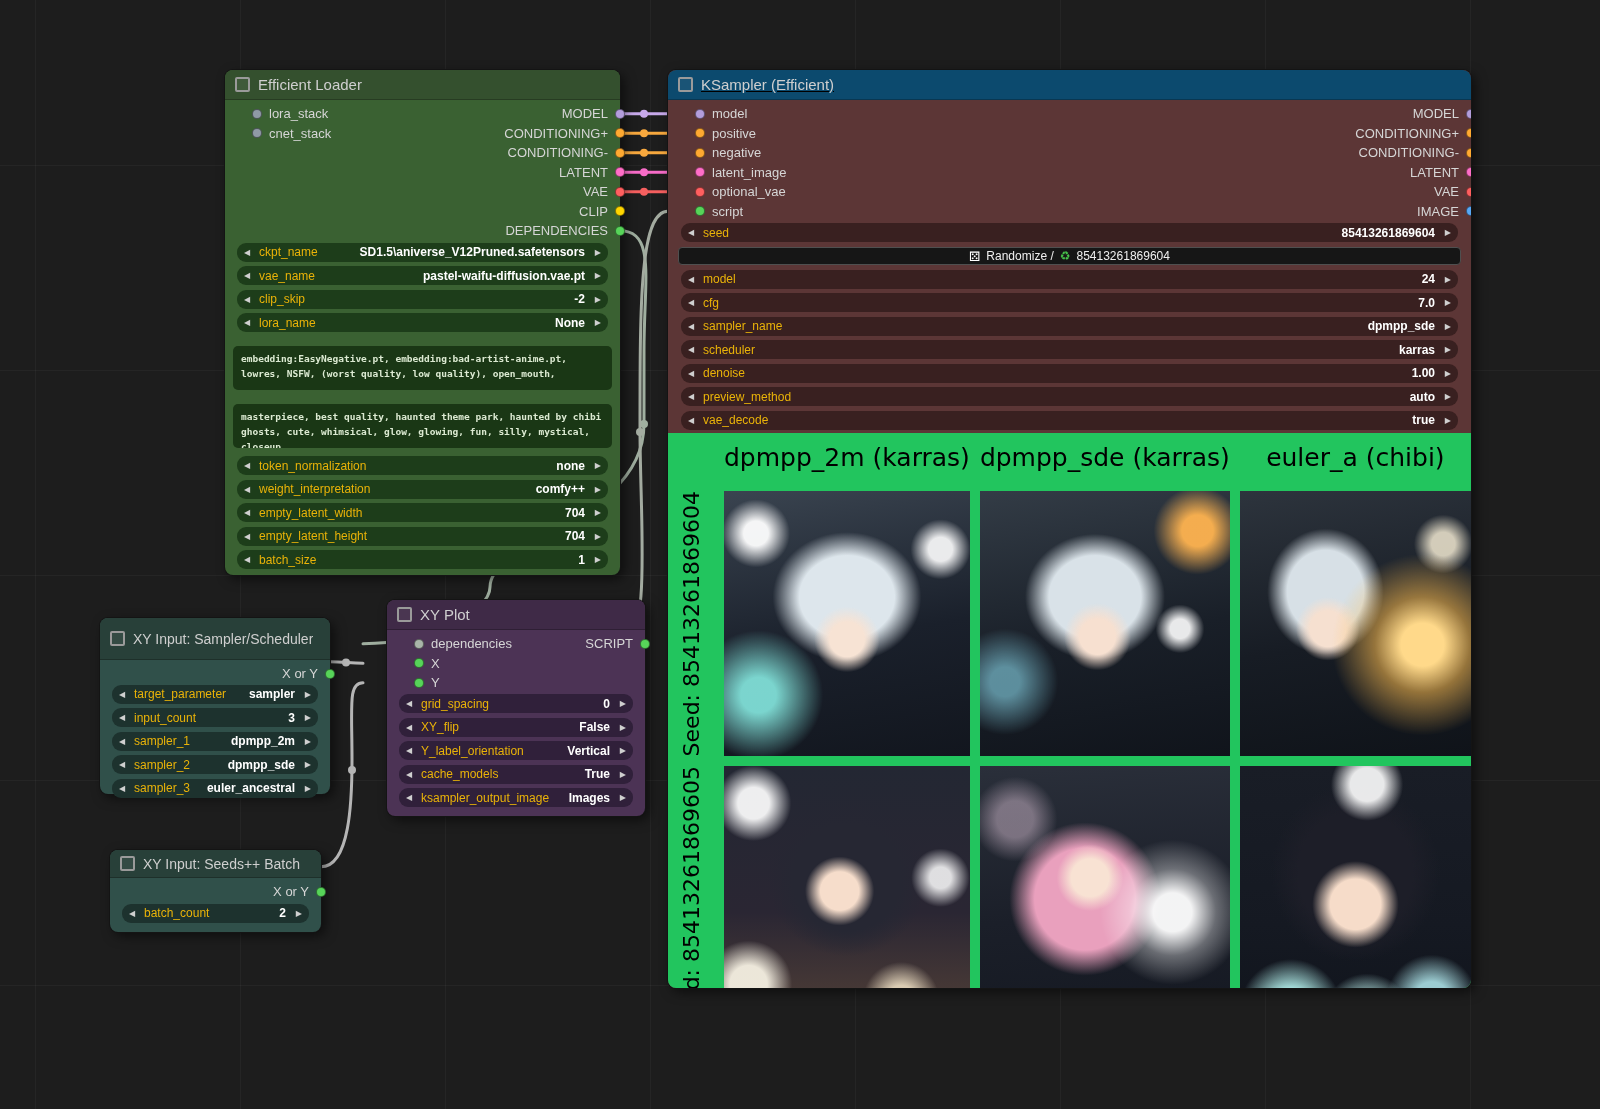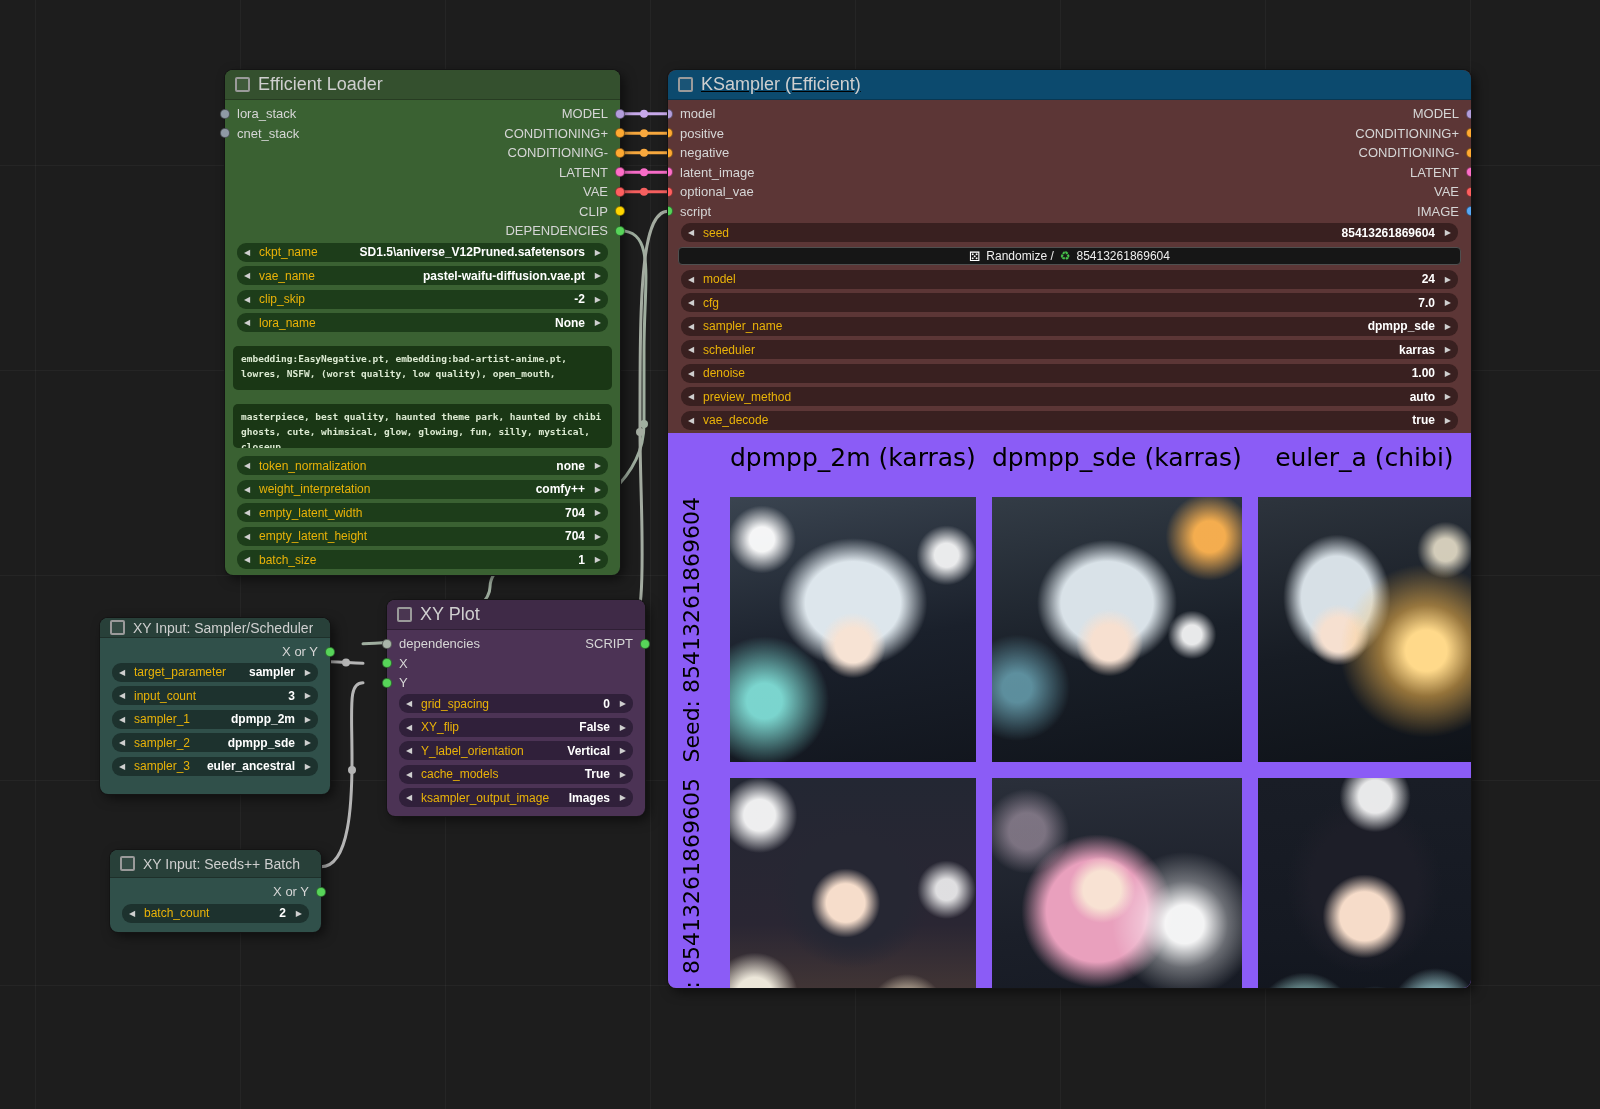--- a/index.html
+++ b/index.html
@@ -14,26 +14,26 @@
     font-family:"Liberation Sans", sans-serif;
   }
   svg.wires{position:absolute;left:0;top:0;z-index:1;pointer-events:none;}
   svg.wires path{fill:none;stroke-width:3;stroke-linecap:round;}
 
   
   .node{position:absolute;z-index:2;border-radius:8px;
         box-shadow:0 0 0 1px #141414, 4px 4px 12px rgba(0,0,0,.55);}
   .nheader{height:30px;border-radius:8px 8px 0 0;display:flex;align-items:center;gap:8px;
            padding:0 10px;border-bottom:1px solid rgba(0,0,0,.25);box-sizing:border-box;}
-  .ntitle{font-size:18px;color:#cfcfcf;white-space:nowrap;overflow:hidden;}
+  .ntitle{font-size:15px;color:#cfcfcf;white-space:nowrap;overflow:hidden;}
   .collapse{width:11px;height:11px;border:2px solid #9a9a9a;border-radius:2px;
             background:rgba(255,255,255,.06);flex:0 0 auto;}
 
   
-  .srows{padding-top:4px;}
+  .srows{padding-top:4px;padding-left:32px;}
   .srow{height:19.5px;display:flex;align-items:center;justify-content:space-between;}
   .srow.end{justify-content:flex-end;}
   .slot{display:flex;align-items:center;font-size:13px;color:#d6d6d6;white-space:nowrap;}
   .dot{width:10px;height:10px;border-radius:50%;box-sizing:border-box;border:1px solid rgba(0,0,0,.45);flex:0 0 auto;}
   .slot.in .dot{margin-left:-5px;margin-right:7px;}
   .slot.out .dot{margin-right:-5px;margin-left:7px;}
   .c-stack{background:#8f9aa5;}
   .c-model{background:#b39ddb;}
   .c-cond{background:#ffa931;}
   .c-latent{background:#ff6ec7;}
@@ -64,23 +64,23 @@
   .ksampler{left:668px;top:70px;width:803px;height:918px;background:#5c3636;overflow:hidden;}
   .ksampler .nheader{background:#0c4a6e;text-decoration:underline;}
   .ksampler .widget{background:#392020;margin:4.5px 13px 0;}
   .rndbtn{height:18px;margin:5px 10px 0;border-radius:4px;background:#161616;
           border:1px solid #4f4f4f;display:flex;align-items:center;justify-content:center;
           gap:6px;font-size:12px;color:#efefef;box-sizing:border-box;}
   .rndbtn .recycle{color:#46c24a;}
   .rndbtn .dice{color:#ffffff;font-size:13px;}
 
   
-  .preview{position:absolute;left:0;right:0;top:363px;bottom:0;background:#8b5cf6;
+  .preview{position:absolute;left:0;right:0;top:363px;bottom:0;background:#22c55e;
            display:grid;grid-template-columns:46px 1fr 1fr 1fr;grid-template-rows:48px 1fr 1fr;
-           gap:16px;}
+           gap:10px;}
   .pcolh{display:flex;align-items:center;justify-content:center;color:#000;
          font-family:"DejaVu Sans", sans-serif;font-size:25px;white-space:nowrap;}
   .prowl{display:flex;align-items:center;justify-content:center;color:#000;
          font-family:"DejaVu Sans", sans-serif;font-size:22px;
          writing-mode:vertical-rl;transform:rotate(180deg);white-space:nowrap;}
   .pimg{width:100%;height:100%;}
   .r0c0{background:
     radial-gradient(circle at 13% 16%, rgba(255,255,255,.95) 0 4%, rgba(255,255,255,0) 11%),
     radial-gradient(circle at 88% 22%, rgba(255,255,255,.9) 0 4%, rgba(255,255,255,0) 10%),
     radial-gradient(circle at 14% 77%, rgba(140,245,235,.85) 0 6%, rgba(140,245,235,0) 22%),
@@ -124,21 +124,21 @@
     linear-gradient(180deg,#191d26 0%, #151922 60%, #10141c 100%);}
 
   
   .xyplot{left:363px;top:600px;width:258px;height:216px;background:#4c3355;margin-left:24px;}
   .xyplot .nheader{background:#3f2a47;}
   .xyplot .widget{background:#30203a;}
 
   
   .xysampler{left:100px;top:618px;width:230px;height:176px;background:#30504a;}
   .xyseeds{left:110px;top:850px;width:211px;height:82px;background:#30504a;}
-  .xysampler .nheader,.xyseeds .nheader{background:#284039;height:20px;}
+  .xysampler .nheader,.xyseeds .nheader{background:#284039;height:42px;}
   .xyseeds .nheader{height:28px;}
   .xysampler .ntitle,.xyseeds .ntitle{font-size:14px;}
   .xysampler .widget,.xyseeds .widget{background:#1d322e;}
 
   
   .status{position:absolute;left:13px;top:846px;z-index:0;color:#8b8b8b;font-size:11px;
           line-height:12.6px;white-space:pre;}
 </style>
 </head>
 <body>

